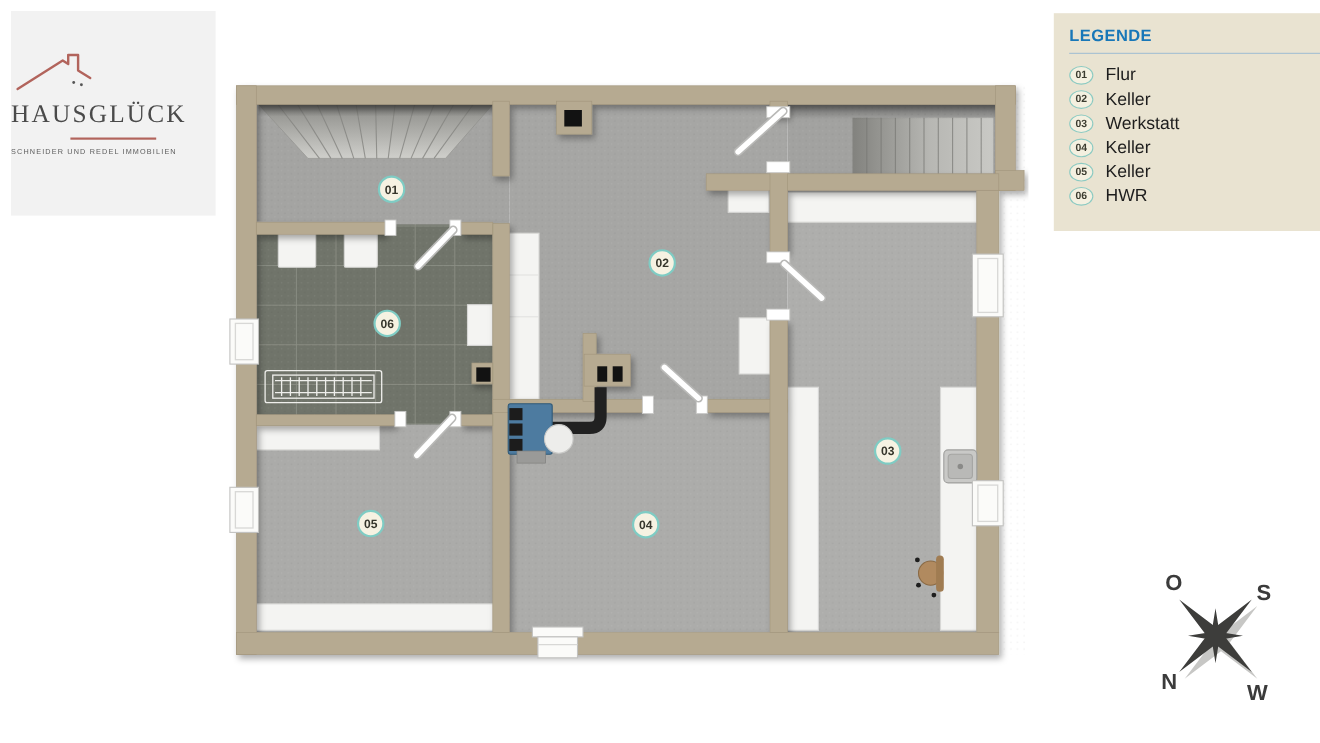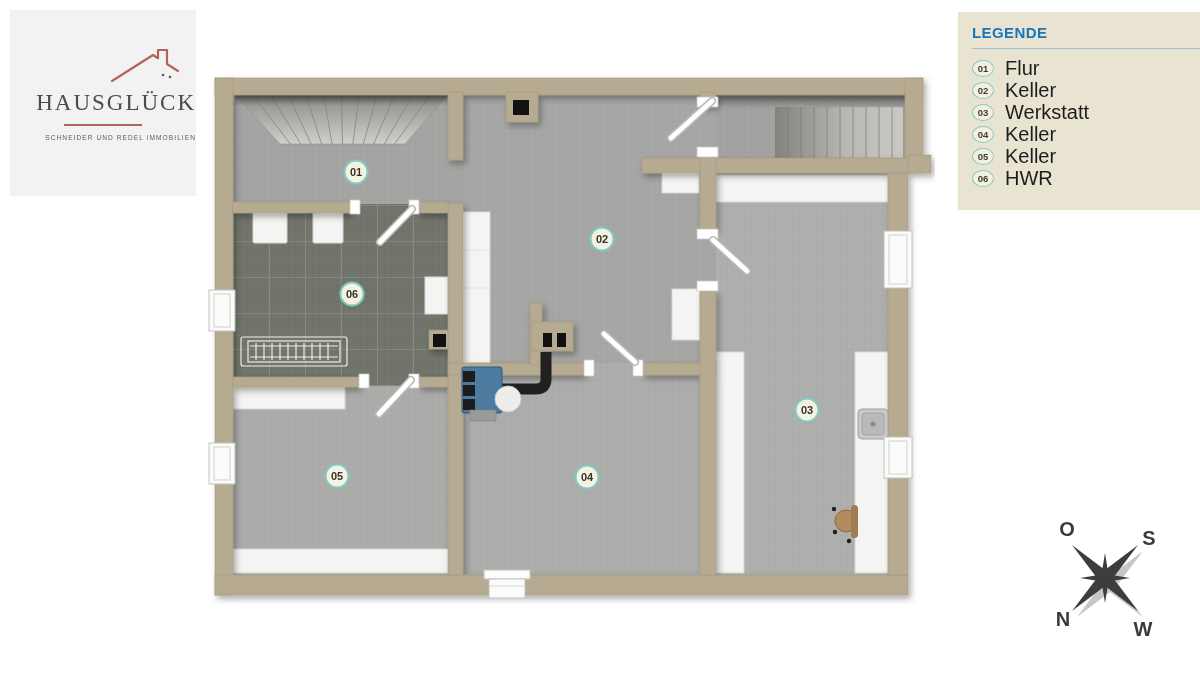--- a/index.html
+++ b/index.html
@@ -1,38 +1,38 @@
 <!DOCTYPE html>
 <html><head>
 <meta charset="utf-8">
 <style>
   html,body{margin:0;padding:0;background:#ffffff;}
   body{width:1200px;height:675px;position:relative;overflow:hidden;
        font-family:"Liberation Sans",sans-serif;}
 
   
   .logo-card{position:absolute;left:10px;top:10px;width:186px;height:186px;
-             background:#f2f2f2;text-align:right;}
+             background:#f2f2f2;text-align:left;}
   .logo-roof{margin-top:38px;}
   .logo-title{font-family:"Liberation Serif",serif;font-size:23px;color:#4a4a4a;
               letter-spacing:2px;margin-top:2px;}
   .logo-divider{width:78px;height:2px;background:#b2645c;margin:8px auto 8px auto;}
   .logo-sub{font-size:6.6px;letter-spacing:1.05px;color:#5c5c5c;}
 
   
   .legend-card{position:absolute;left:958px;top:12px;width:274px;height:198px;
                background:#e9e3d1;box-sizing:border-box;padding:12px 14px 10px 14px;}
   .legend-title{font-size:15px;font-weight:bold;color:#1877b8;letter-spacing:.4px;}
   .legend-divider{border:none;border-top:1.5px solid #a5bfd2;margin:7px 0 11px 0;}
   .lg-row{display:flex;align-items:center;margin-bottom:5px;}
   .lg-badge{width:20px;height:15px;border-radius:50%;border:1.6px solid #8bcac2;
             background:#f4f0e0;color:#3c3c30;font-size:9.5px;font-weight:bold;
             display:flex;align-items:center;justify-content:center;margin-right:11px;
             flex:0 0 auto;}
-  .lg-label{font-size:20px;color:#1d1d1d;line-height:17px;}
+  .lg-label{font-size:16px;color:#1d1d1d;line-height:17px;}
 
   
   .plan-wrap{position:absolute;left:205px;top:65px;width:730px;height:540px;}
   .compass-wrap{position:absolute;left:1038px;top:512px;width:134px;height:140px;}
   .badge circle{fill:#f6f2e2;stroke:#7fccc4;stroke-width:2;}
   .badge text{font:bold 11px "Liberation Sans",sans-serif;fill:#35352b;text-anchor:middle;}
   .cmp-txt{font:bold 20px "Liberation Sans",sans-serif;fill:#3b3b3b;text-anchor:middle;}
   .furn{fill:#f4f4f2;stroke:#d7d7d5;stroke-width:1;}
   .jamb{fill:#ffffff;stroke:#c8c8c6;stroke-width:.8;}
   .win-o{fill:#fbfbf9;stroke:#c2c2c0;stroke-width:1;}

